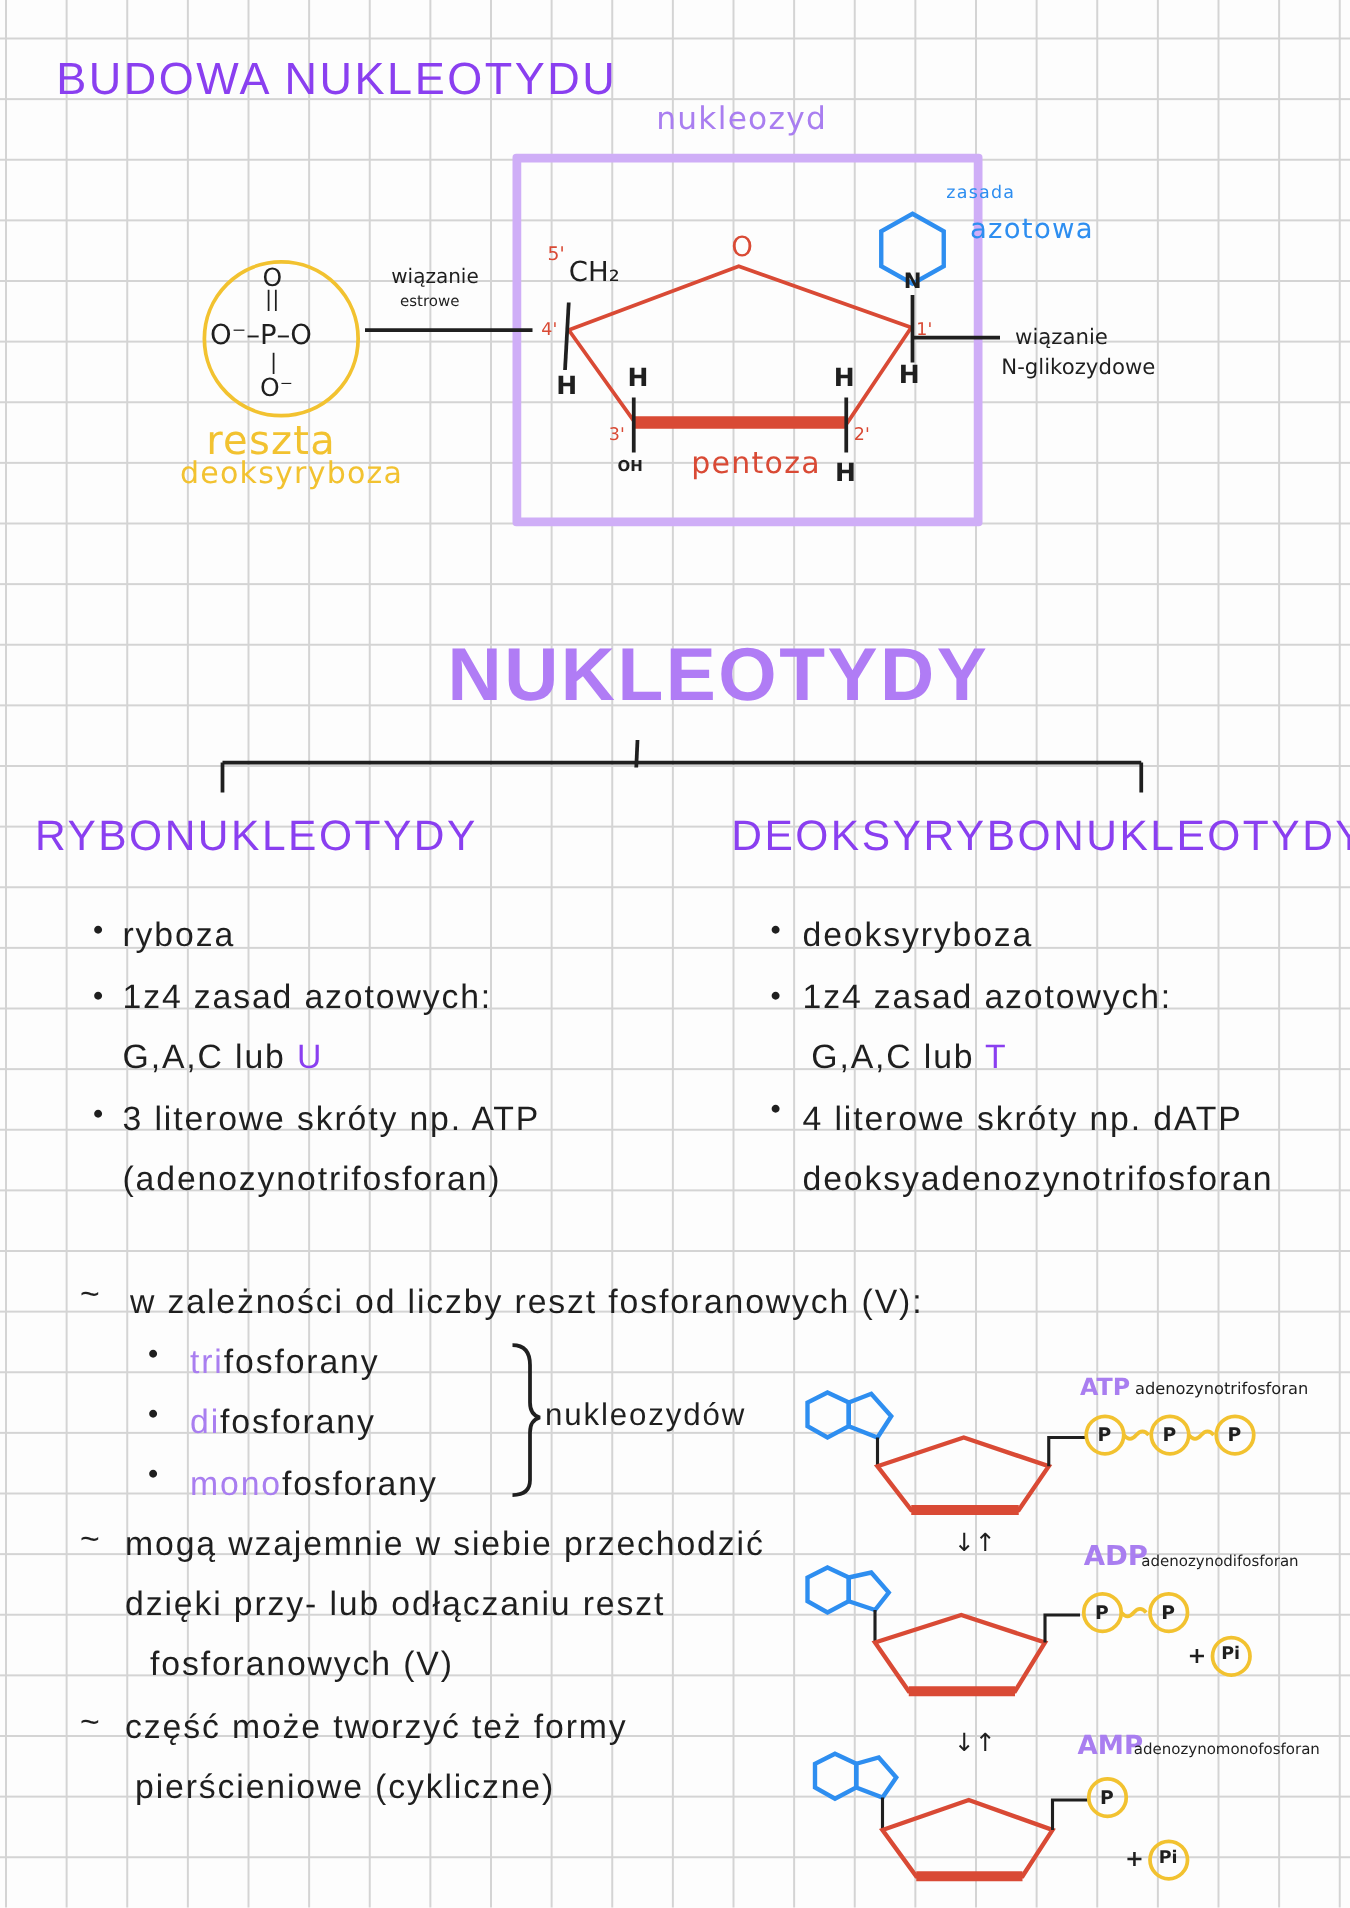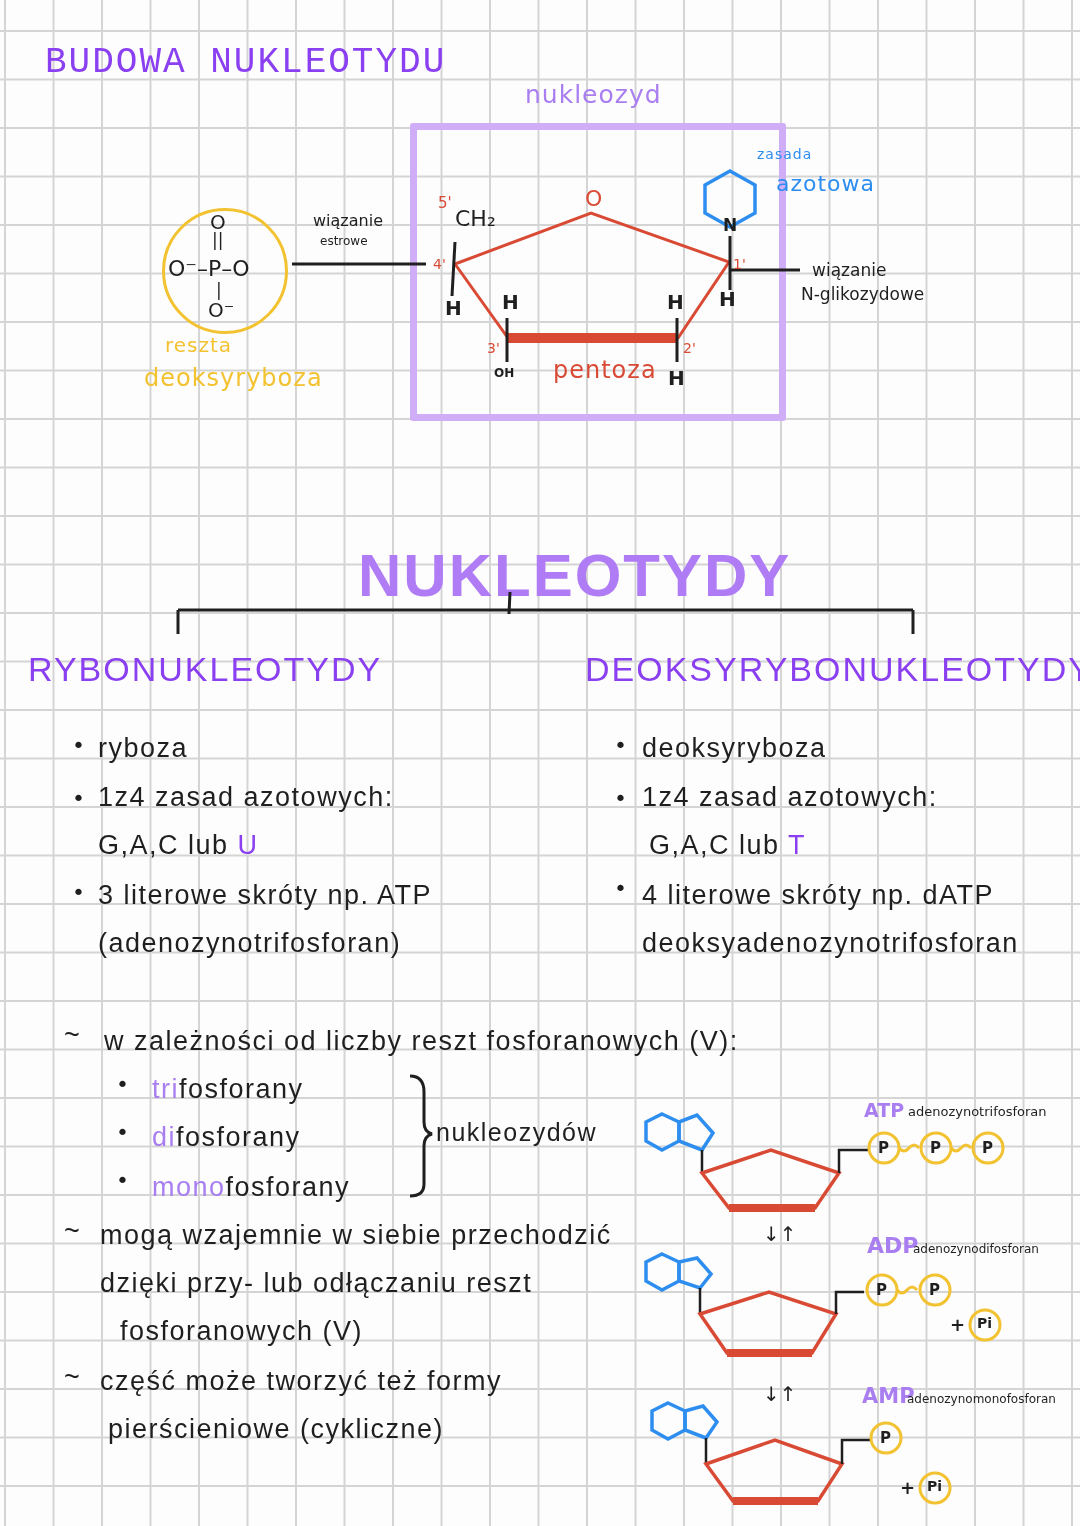--- a/index.html
+++ b/index.html
@@ -8,48 +8,48 @@
     background-color:#fdfdfd;
     background-image:
       linear-gradient(to right, #d4d4d4 1.5px, transparent 1.5px),
       linear-gradient(to bottom, #d4d4d4 1.5px, transparent 1.5px);
     background-size:48.5px 48.5px;
     background-position:4px 30px;
     font-family:"DejaVu Sans", sans-serif;
     color:#1f1f1f;
   }
   .abs { position:absolute; white-space:nowrap; }
-  .title-main { font-size:36px; color:#8a3ff0; letter-spacing:2px; font-family:Liberation Mono, monospace; }
+  .title-main { font-size:36px; color:#8a3ff0; letter-spacing:2px; font-family:Liberation Sans, sans-serif; }
   .purple { color:#8a3ff0; }
   .lpurple { color:#a97ef0; }
   .blue { color:#2e8ef0; }
   .yellow { color:#f2c230; }
   .red { color:#d94a35; }
   .section-title { font-size:34px; color:#8a3ff0; letter-spacing:2px; font-family:"Liberation Sans", sans-serif; }
-  .big-title { font-size:60px; font-weight:bold; color:#b07cf5; letter-spacing:2px; font-family:"Liberation Sans", sans-serif;margin-top:36px; }
+  .big-title { font-size:60px; font-weight:bold; color:#b07cf5; letter-spacing:2px; font-family:"Liberation Sans", sans-serif; }
   .body-text { font-size:27px; color:#1f1f1f; letter-spacing:1.5px; font-family:"Liberation Sans", sans-serif; }
   .bullet { font-size:22px; }
   svg { position:absolute; left:0; top:0; overflow:visible; }
 </style>
 </head>
 <body>
 
 <div class="abs title-main" style="left:45px; top:42px;">BUDOWA NUKLEOTYDU</div>
 
 <div class="abs" style="left:525px; top:80px; font-size:25px; color:#a97ef0; letter-spacing:1px;">nukleozyd</div>
 
 <div class="abs" style="left:410px; top:123px; width:362px; height:284px; border:7px solid #cfaef7; border-radius:3px;"></div>
 
 <div class="abs" style="left:162px; top:208px; width:120px; height:120px; border:3px solid #f2c230; border-radius:50%;"></div>
 <div class="abs" style="left:210px; top:210px; font-size:20px;">O</div>
 <div class="abs" style="left:212px; top:230px; font-size:17px;">||</div>
 <div class="abs" style="left:168px; top:256px; font-size:22px;">O⁻–P–O</div>
 <div class="abs" style="left:216px; top:280px; font-size:17px;">|</div>
 <div class="abs" style="left:208px; top:298px; font-size:20px;">O⁻</div>
-<div class="abs yellow" style="left:165px; top:333px; font-size:20px; letter-spacing:1px;">reszta</div>
+<div class="abs yellow" style="left:165px; top:333px; font-size:32px; letter-spacing:1px;">reszta</div>
 <div class="abs yellow" style="left:144px; top:364px; font-size:24px; letter-spacing:1px;">deoksyryboza</div>
 
 <div class="abs" style="left:313px; top:211px; font-size:16px;">wiązanie</div>
 <div class="abs" style="left:320px; top:234px; font-size:12px;">estrowe</div>
 
 <svg width="1080" height="1526">
 
   <line x1="292" y1="264" x2="426" y2="264" stroke="#1f1f1f" stroke-width="3"></line>
 
   <polyline points="455,264 591,213 729,262 678,338 508,338 455,264" fill="none" stroke="#d94a35" stroke-width="3"></polyline>

